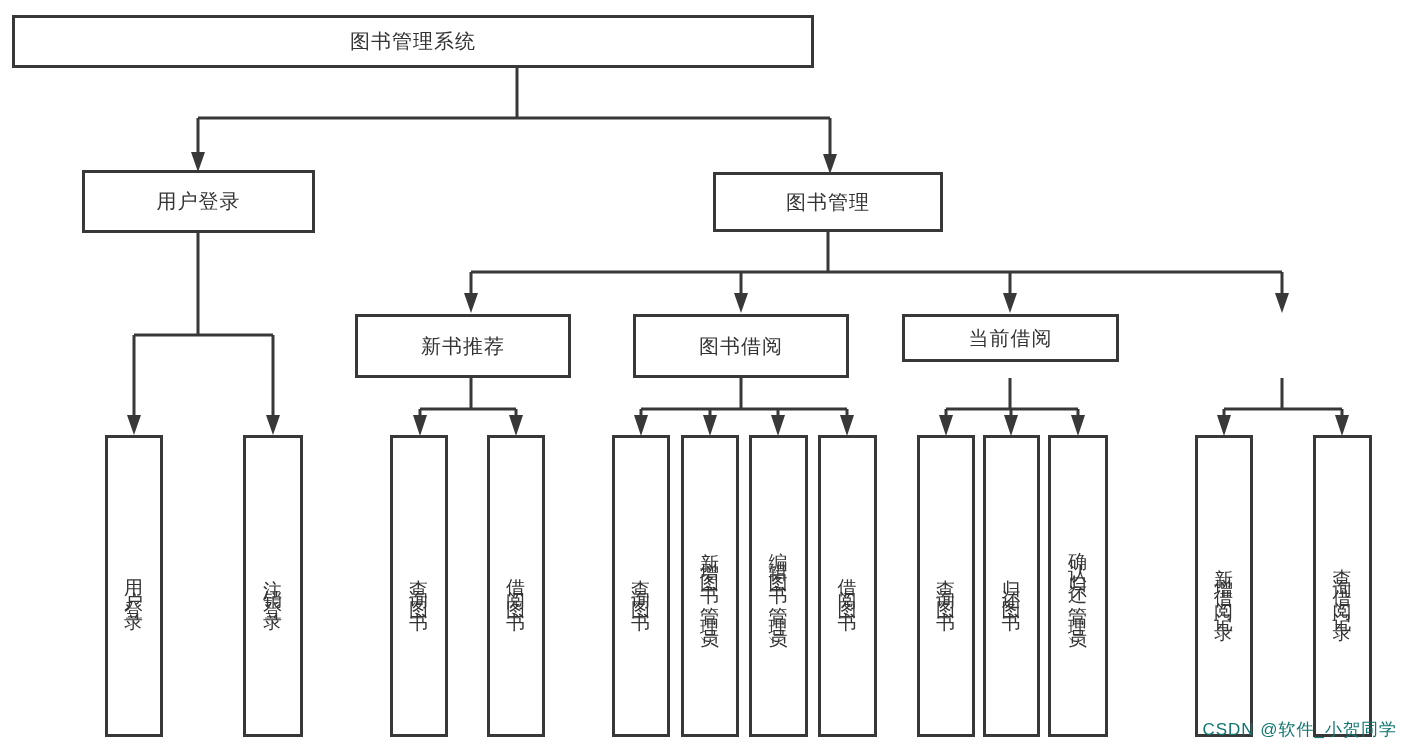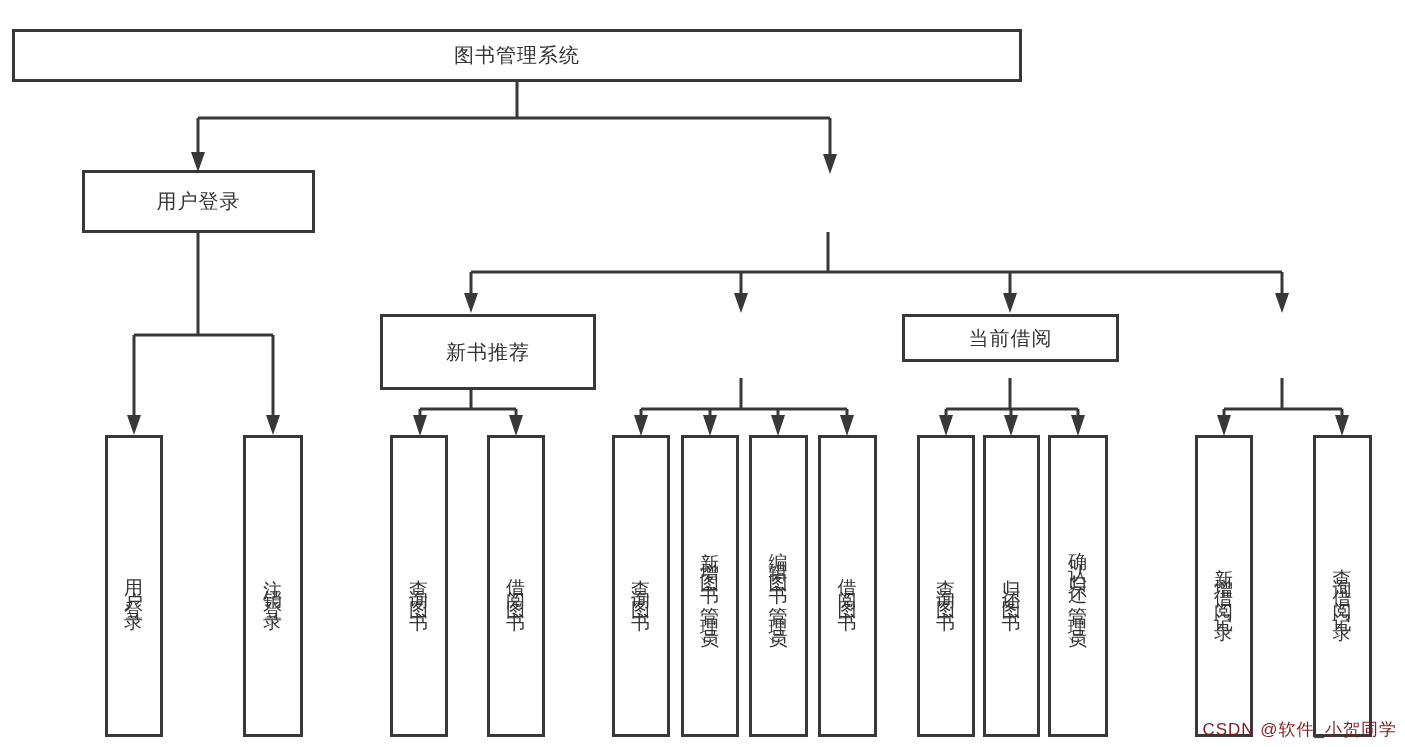--- a/index.html
+++ b/index.html
@@ -12,21 +12,21 @@
     position:absolute;box-sizing:border-box;background:#ffffff;
     border:3px solid #383838;display:flex;align-items:center;justify-content:center;
   }
   .node.h .lbl{font-size:20px;letter-spacing:1px;white-space:nowrap;}
   .node.v .lbl{
     writing-mode:vertical-rl;text-orientation:mixed;
     font-size:19px;line-height:1;letter-spacing:11px;white-space:nowrap;
   }
   .watermark{
     position:absolute;right:8px;bottom:6px;font-size:17px;
-    color:#7f1d1d;letter-spacing:1px;white-space:nowrap;
+    color:#0f766e;letter-spacing:1px;white-space:nowrap;
   }
 </style>
 </head>
 <body>
 
 <div class="canvas">
 
   <svg class="connectors" width="1405" height="747" viewBox="0 0 1405 747">
 
     <path d="M517,68 L517,118 M198,118 L830,118 M198,118 L198,153 M830,118 L830,155" fill="none" stroke="#383838" stroke-width="3"></path>
@@ -56,30 +56,36 @@
     <path d="M1010,378 L1010,409 M946,409 L1078,409 M946,409 L946,416 M1011,409 L1011,416 M1078,409 L1078,416" fill="none" stroke="#383838" stroke-width="3"></path>
     <polygon points="939,415 953,415 946,436" fill="#383838"></polygon>
     <polygon points="1004,415 1018,415 1011,436" fill="#383838"></polygon>
     <polygon points="1071,415 1085,415 1078,436" fill="#383838"></polygon>
 
     <path d="M1282,378 L1282,409 M1224,409 L1342,409 M1224,409 L1224,416 M1342,409 L1342,416" fill="none" stroke="#383838" stroke-width="3"></path>
     <polygon points="1217,415 1231,415 1224,436" fill="#383838"></polygon>
     <polygon points="1335,415 1349,415 1342,436" fill="#383838"></polygon>
   </svg>
 
-  <div class="node h" style="left:12px;top:29px;width:1010px;height:53px">
+  <div class="node h" style="left:12px;top:15px;width:802px;height:53px">
     <span class="lbl">图书管理系统</span>
   </div>
 
   <div class="node h" style="left:82px;top:170px;width:233px;height:63px">
     <span class="lbl">用户登录</span>
   </div>
+  <div class="node h" style="left:713px;top:172px;width:230px;height:60px">
+    <span class="lbl">图书管理</span>
+  </div>
 
-  <div class="node h" style="left:380px;top:314px;width:216px;height:76px">
+  <div class="node h" style="left:355px;top:314px;width:216px;height:64px">
     <span class="lbl">新书推荐</span>
+  </div>
+  <div class="node h" style="left:633px;top:314px;width:216px;height:64px">
+    <span class="lbl">图书借阅</span>
   </div>
   <div class="node h" style="left:902px;top:314px;width:217px;height:48px">
     <span class="lbl">当前借阅</span>
   </div>
 
   <div class="node v" style="left:105px;top:435px;width:58px;height:302px">
     <span class="lbl">用户登录</span>
   </div>
   <div class="node v" style="left:243px;top:435px;width:60px;height:302px">
     <span class="lbl">注销登录</span>

